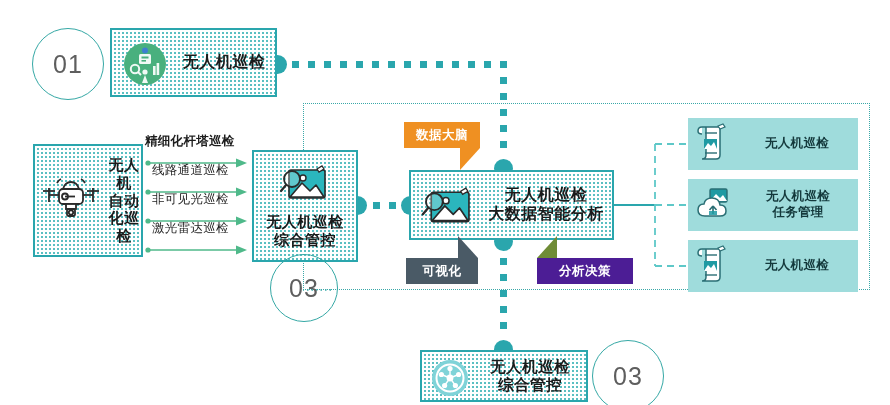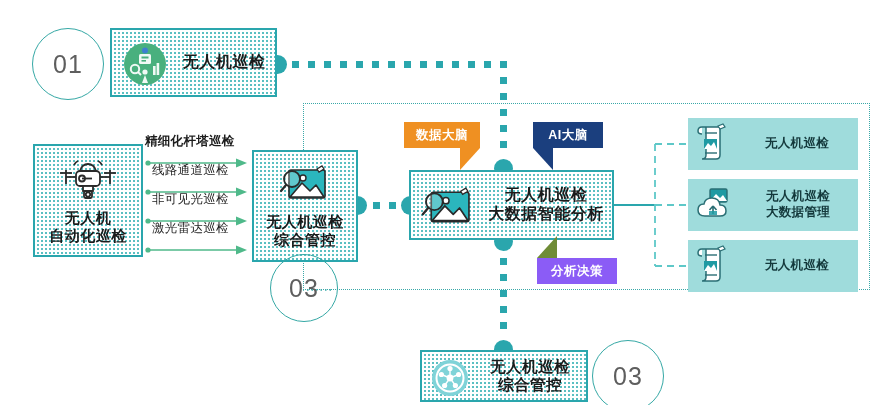--- a/index.html
+++ b/index.html
@@ -159,21 +159,21 @@
         <line x1="16" y1="31" x2="19" y2="34" stroke="#fff" stroke-width="2" opacity=".92"></line>
         <circle cx="23" cy="31" r="2.6" fill="#fff" opacity=".92"></circle>
         <path d="M20 42 L23 34 L26 42 Z" fill="#fff" opacity=".92"></path>
       </svg>
     </span>
     <div class="boxtext" style="margin-left:62px;width:100px;font-size:16px;">
       <div>无人机巡检</div>
     </div>
   </div>
 
-  <div class="tealbox dotfill abs" style="left:33px;top:144px;width:110px;height:113px;flex-direction:column;justify-content:center;">
+  <div class="tealbox dotfill abs" style="left:33px;top:144px;width:110px;height:113px;flex-direction:row;justify-content:center;">
     <span style="margin-bottom:4px;">
       <svg width="72" height="44" viewBox="0 0 72 44">
         <g fill="none" stroke="#2a2a2a" stroke-width="1.8">
           <rect x="24" y="14" width="24" height="15" rx="4" fill="#fff"></rect>
           <circle cx="30" cy="21.5" r="3"></circle>
           <line x1="30" y1="21.5" x2="40" y2="21.5"></line>
           <path d="M28 14 q2 -7 8 -7 q6 0 8 7"></path>
           <line x1="24" y1="20" x2="14" y2="20"></line>
           <line x1="48" y1="20" x2="58" y2="20"></line>
           <line x1="14" y1="13" x2="14" y2="27"></line>
@@ -237,29 +237,29 @@
       <div>无人机巡检</div>
       <div>大数据智能分析</div>
     </div>
   </div>
 
   <div class="calloutwrap" style="left:404px;top:122px;width:76px;height:19px;">
     <div class="callout" style="width:76px;height:26px;background:#ef9022;font-size:12.5px;">数据大脑</div>
     <div class="tail" style="left:56px;top:26px;border-left:0 solid transparent;border-right:20px solid transparent;border-top:22px solid #ef9022;"></div>
   </div>
 
-  <div class="calloutwrap" style="left:533px;top:122px;width:70px;height:26px;">
-    <div class="callout" style="width:70px;height:26px;background:#1b3f7e;font-size:12.5px;">AI大脑</div>
-    <div class="tail" style="left:0px;top:26px;border-right:0 solid transparent;border-left:20px solid transparent;border-top:22px solid #1b3f7e;"></div>
-  </div>
-
+
+  <div class="calloutwrap" style="left:406px;top:258px;width:72px;height:26px;">
+    <div class="tail" style="left:52px;top:-22px;border-left:0 solid transparent;border-right:20px solid transparent;border-bottom:22px solid #4a5a66;"></div>
+    <div class="callout" style="width:72px;height:26px;background:#4a5a66;font-size:12.5px;">可视化</div>
+  </div>
 
   <div class="calloutwrap" style="left:537px;top:258px;width:78px;height:26px;">
     <div class="tail" style="left:0px;top:-22px;border-right:0 solid transparent;border-left:20px solid transparent;border-bottom:22px solid #6f8c36;"></div>
-    <div class="callout" style="width:80px;height:26px;background:#8b5cf6;font-size:12.5px;text-align:center;">分析决策</div>
+    <div class="callout" style="width:96px;height:26px;background:#4c1d95;font-size:12.5px;text-align:center;">分析决策</div>
   </div>
 
   <div class="rightbox abs" style="left:688px;top:118px;width:170px;height:52px;">
     <span>
       <svg width="36" height="38" viewBox="0 0 36 38">
         <path d="M8 4 h18 v28 q0 4 -4 4 h-14 q4 0 4 -4 v-28 Z" fill="#fff" stroke="#2a6e74" stroke-width="1.5"></path>
         <path d="M8 4 q-4 0 -4 4 q0 3 4 3" fill="#fff" stroke="#2a6e74" stroke-width="1.5"></path>
         <rect x="10" y="16" width="13" height="10" fill="#1f9aa3"></rect>
         <path d="M10 26 L14 20 L17 23 L20 19 L23 26 Z" fill="#fff"></path>
         <line x1="11" y1="10" x2="23" y2="10" stroke="#2a6e74" stroke-width="1.4"></line>
@@ -277,21 +277,21 @@
       <svg width="38" height="34" viewBox="0 0 38 34">
         <rect x="16" y="3" width="17" height="13" rx="1.5" fill="#1f9aa3" stroke="#2a6e74" stroke-width="1.4"></rect>
         <path d="M16 15 L22 8 L26 12 L29 9 L33 15 Z" fill="#fff"></path>
         <path d="M11 30 q-7 0 -7 -6 q0 -6 6 -6 q1 -6 8 -6 q7 0 8 7 q6 0 6 6 q0 5 -6 5 Z" fill="#fff" stroke="#2a6e74" stroke-width="1.5"></path>
         <path d="M19 28 v-7 M19 20 l-3.5 4 M19 20 l3.5 4" stroke="#2a6e74" stroke-width="1.6" fill="none"></path>
         <path d="M15 25 h8 v4 h-8 Z" fill="#1f9aa3" opacity=".85"></path>
       </svg>
     </span>
     <div class="rightlabel">
       <div>无人机巡检</div>
-      <div>大数据管理</div>
+      <div>任务管理</div>
     </div>
   </div>
 
   <div class="rightbox abs" style="left:688px;top:240px;width:170px;height:52px;">
     <span>
       <svg width="36" height="38" viewBox="0 0 36 38">
         <path d="M8 4 h18 v28 q0 4 -4 4 h-14 q4 0 4 -4 v-28 Z" fill="#fff" stroke="#2a6e74" stroke-width="1.5"></path>
         <path d="M8 4 q-4 0 -4 4 q0 3 4 3" fill="#fff" stroke="#2a6e74" stroke-width="1.5"></path>
         <rect x="10" y="16" width="13" height="10" fill="#1f9aa3"></rect>
         <path d="M10 26 L14 20 L17 23 L20 19 L23 26 Z" fill="#fff"></path>

